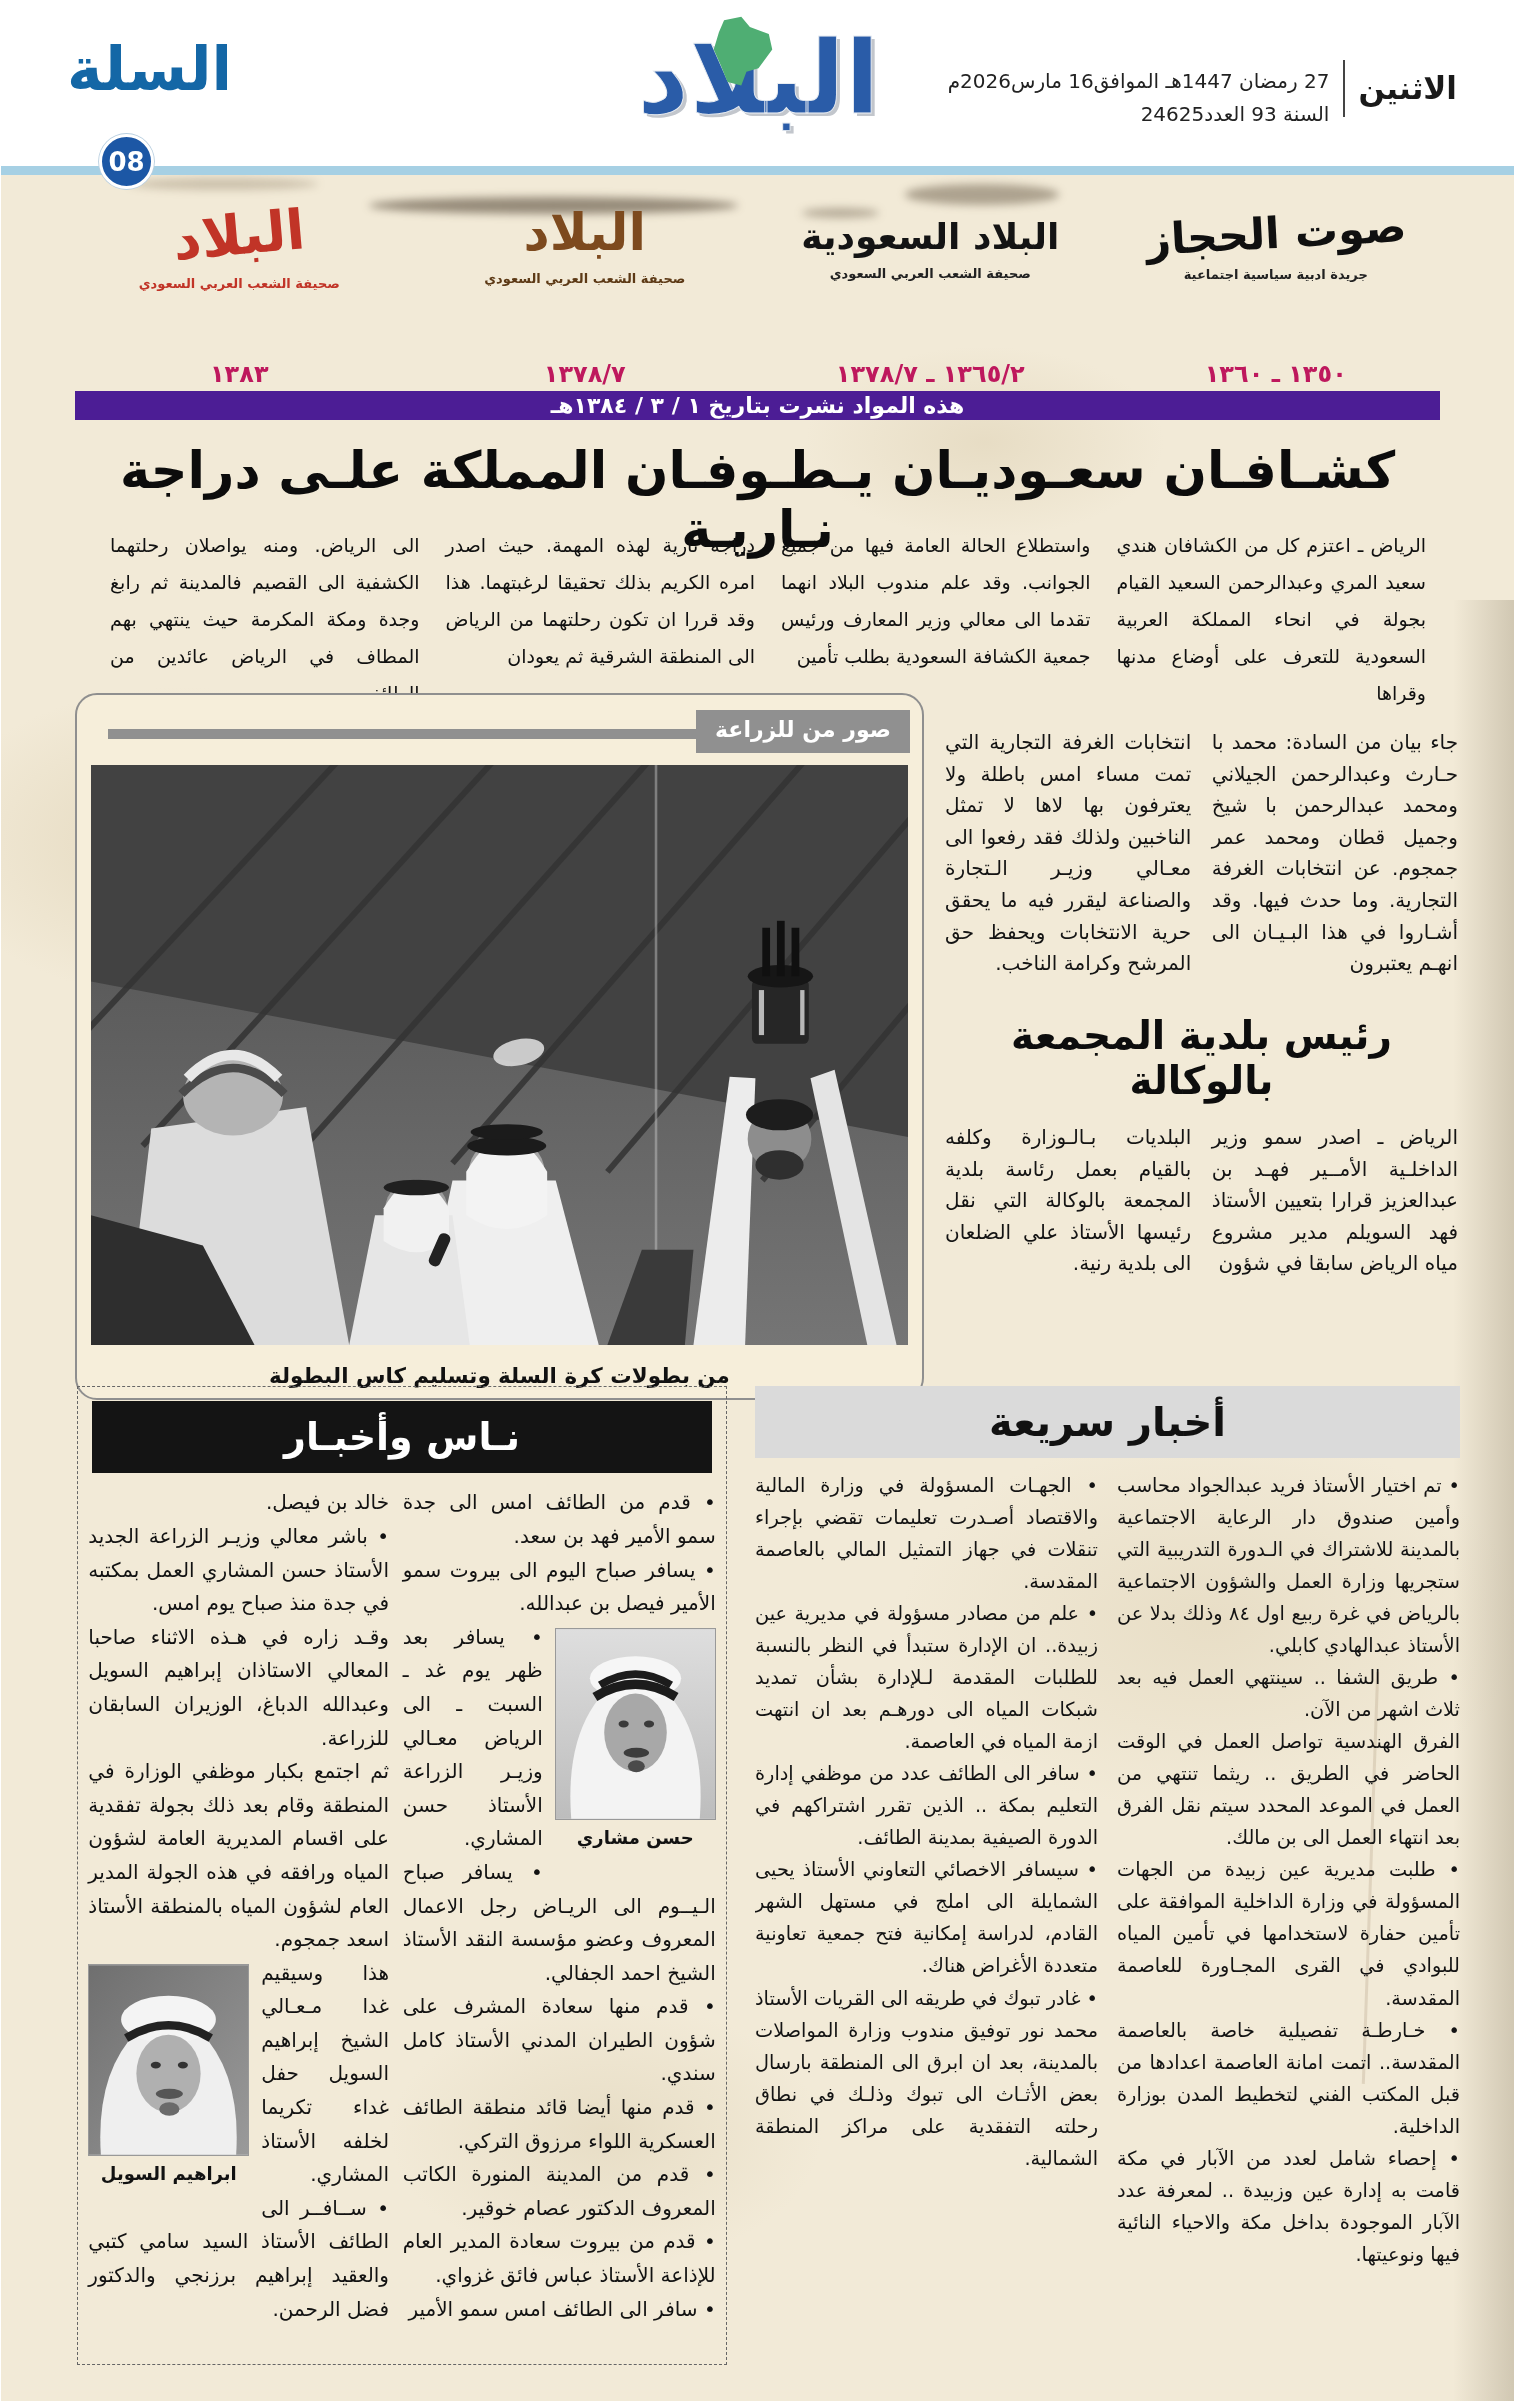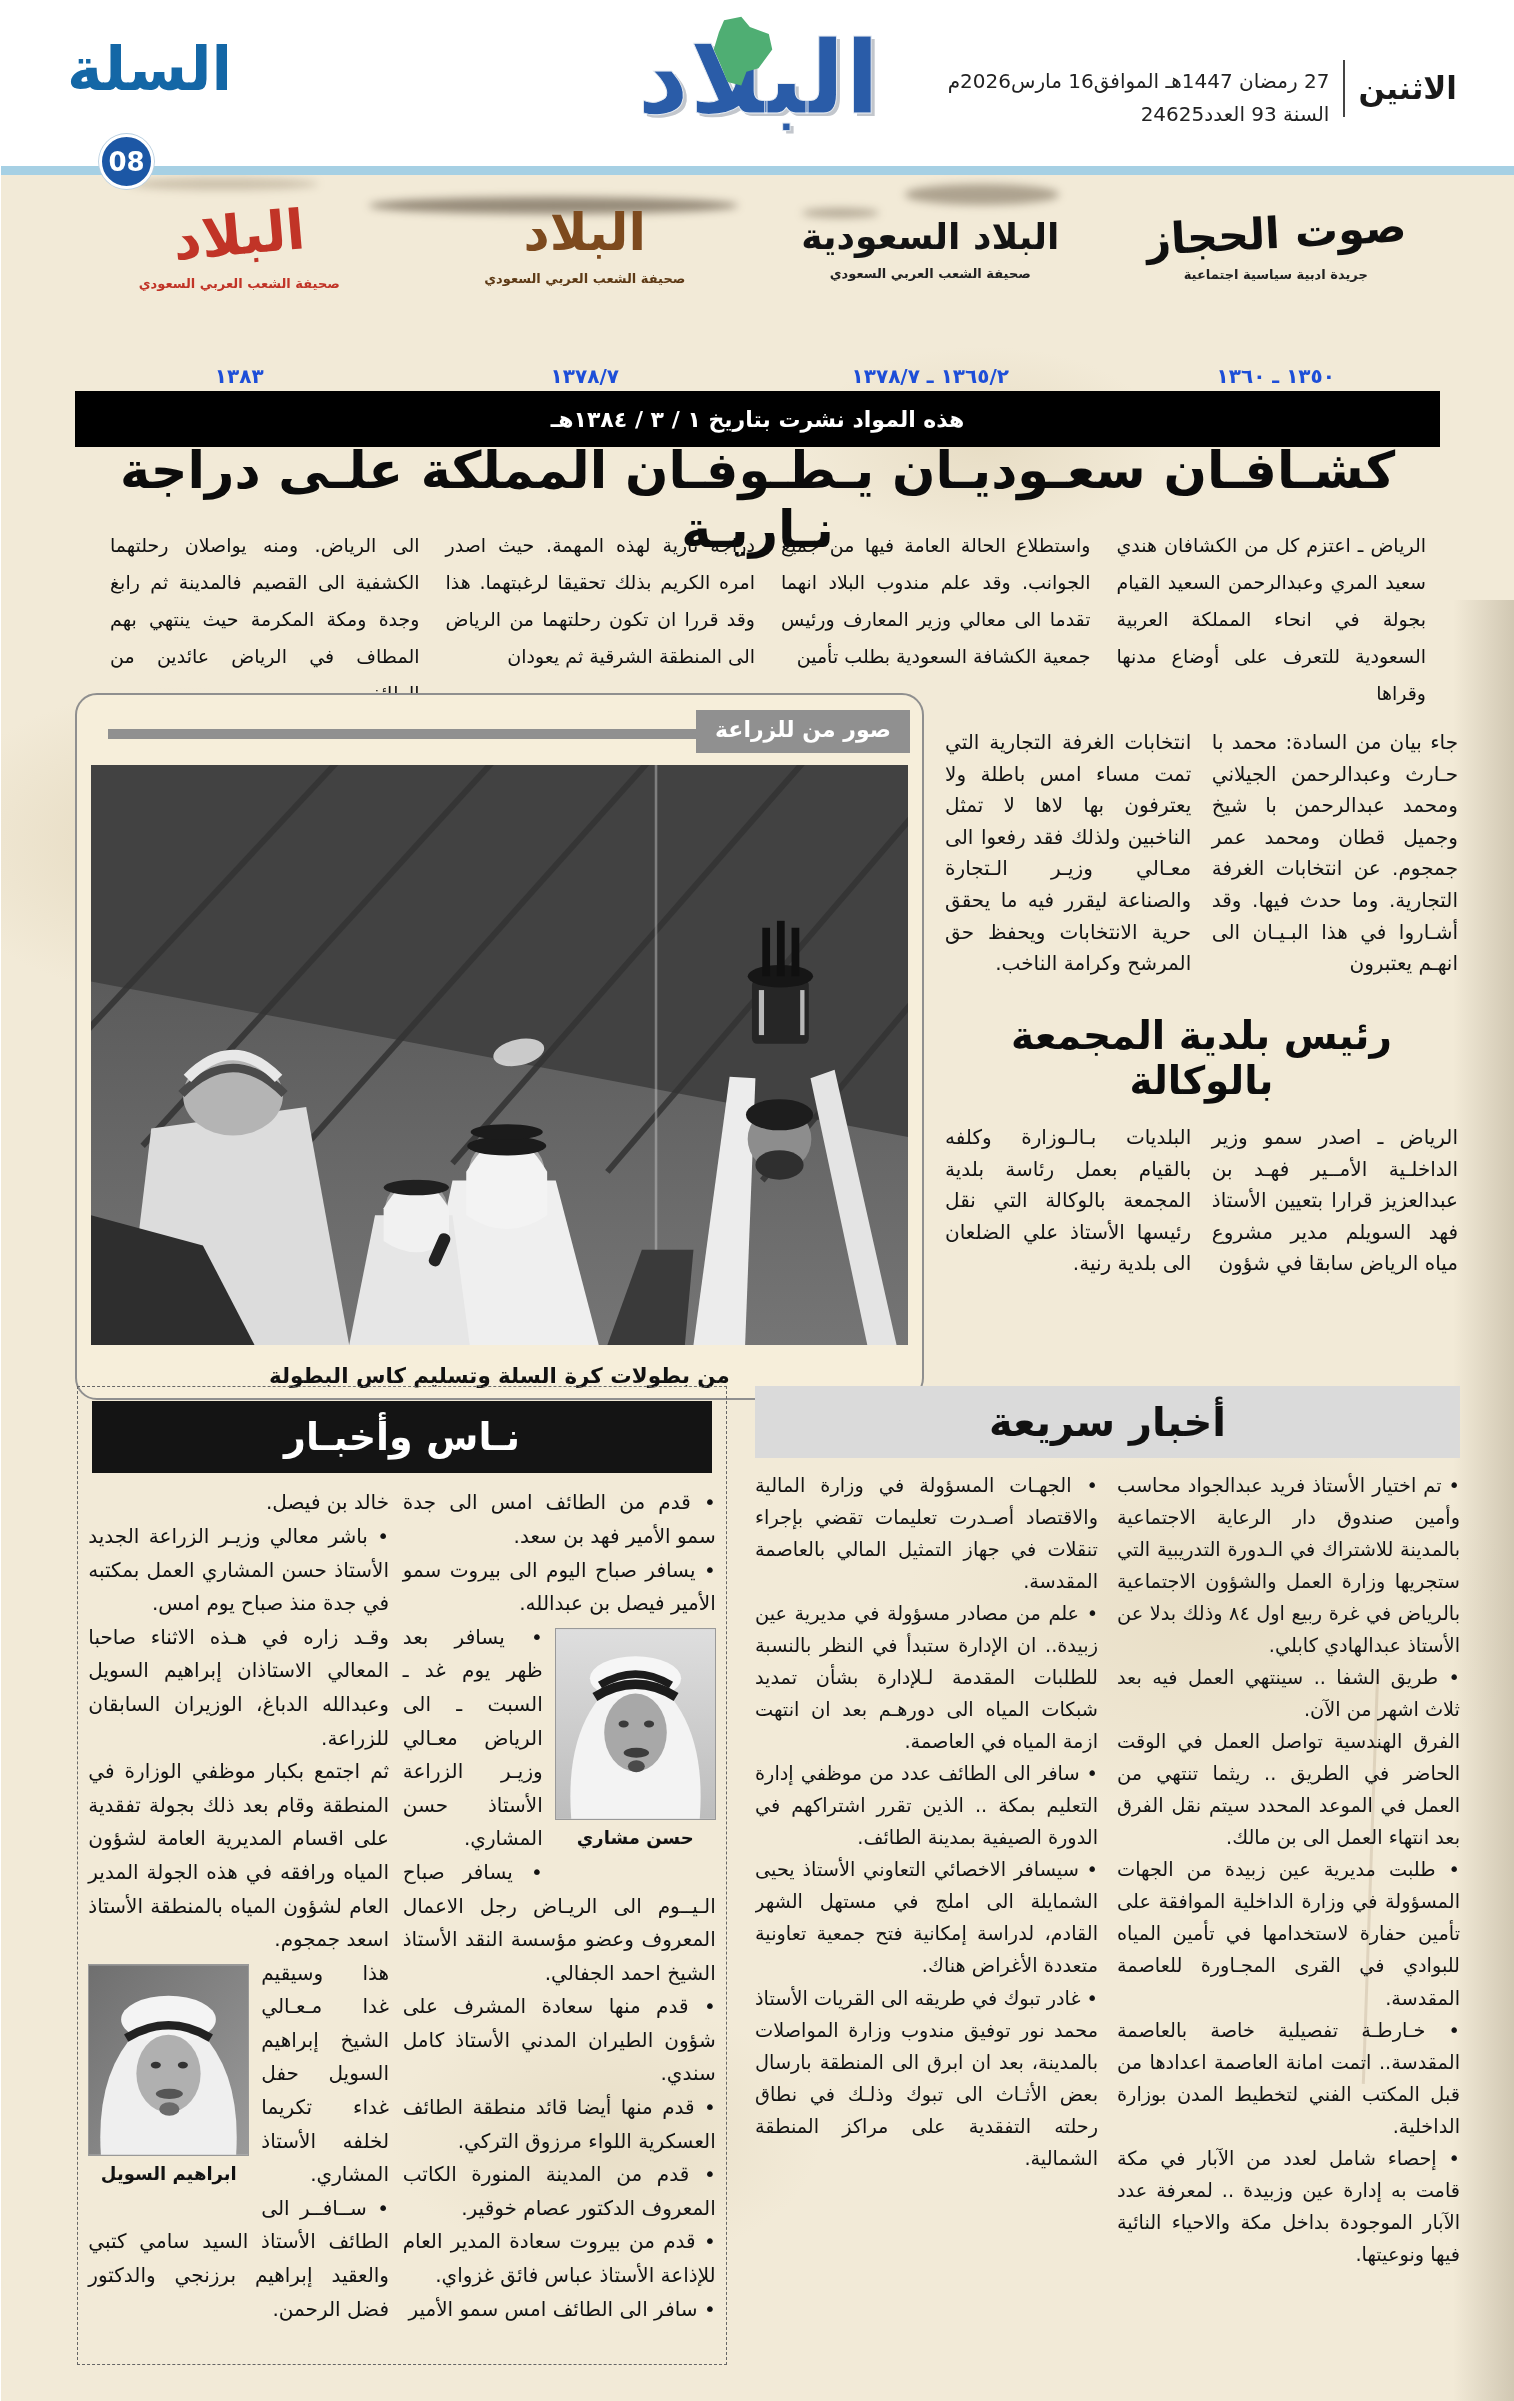--- a/index.html
+++ b/index.html
@@ -59,24 +59,24 @@
   .mh{ flex:1; display:flex; flex-direction:column; align-items:center; text-align:center; direction:rtl; }
   .mh-logo{ font-weight:900; line-height:1.15; }
   .mh1 .mh-logo{ color:#c13427; font-size:55px; transform:rotate(-5deg); }
   .mh2 .mh-logo{ color:#7d4a1e; font-size:51px; }
   .mh3 .mh-logo{ color:#141414; font-size:36px; margin-top:12px; }
   .mh4 .mh-logo{ color:#101010; font-size:43px; transform:rotate(-3deg); margin-top:5.1px; }
   .mh-tagline{ font-size:13px; font-weight:bold; margin-top:8.6px; }
   .mh1 .mh-tagline{ color:#c13427; }
   .mh2 .mh-tagline{ color:#5d3a16; }
   .mh3 .mh-tagline,.mh4 .mh-tagline{ color:#222; }
-  .mh-date{ margin-top:auto; font-size:20px; font-weight:bold; color:#1d4ed8; }
+  .mh-date{ margin-top:auto; font-size:24px; font-weight:bold; color:#be185d; }
   
   .pub-bar{
-    position:absolute; top:391px; left:75px; right:75px; height:56px; background:#000000;
+    position:absolute; top:391px; left:75px; right:75px; height:29px; background:#4c1d95;
     color:#fff; font-size:22px; font-weight:bold; display:flex; align-items:center; justify-content:center;
     letter-spacing:0.9px;
   }
   
   .lead-headline{
     position:absolute; top:441px; left:51px; right:51px; text-align:center;
     font-size:51px; font-weight:900; color:#0c0c0c; direction:rtl;
   }
   .lead-cols{
     position:absolute; top:527px; left:110px; right:89px; height:163px;

